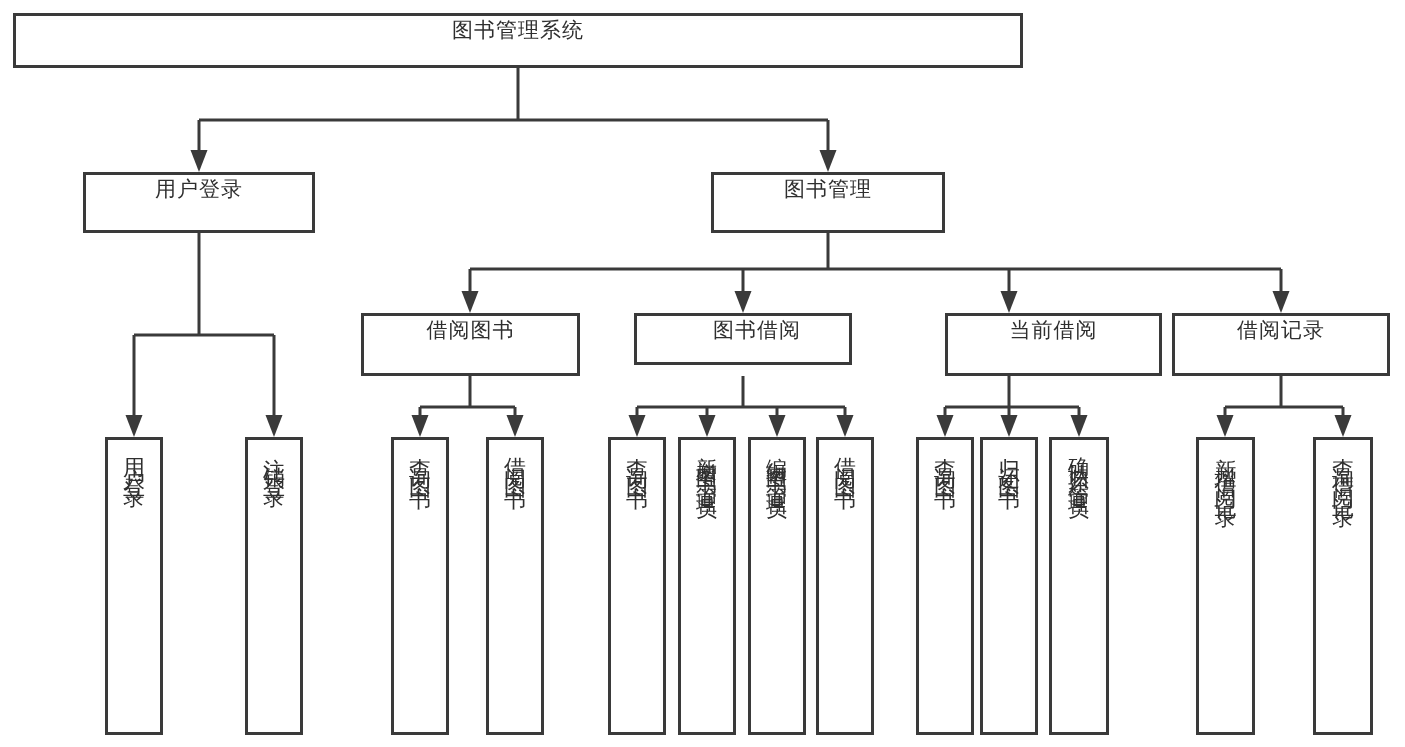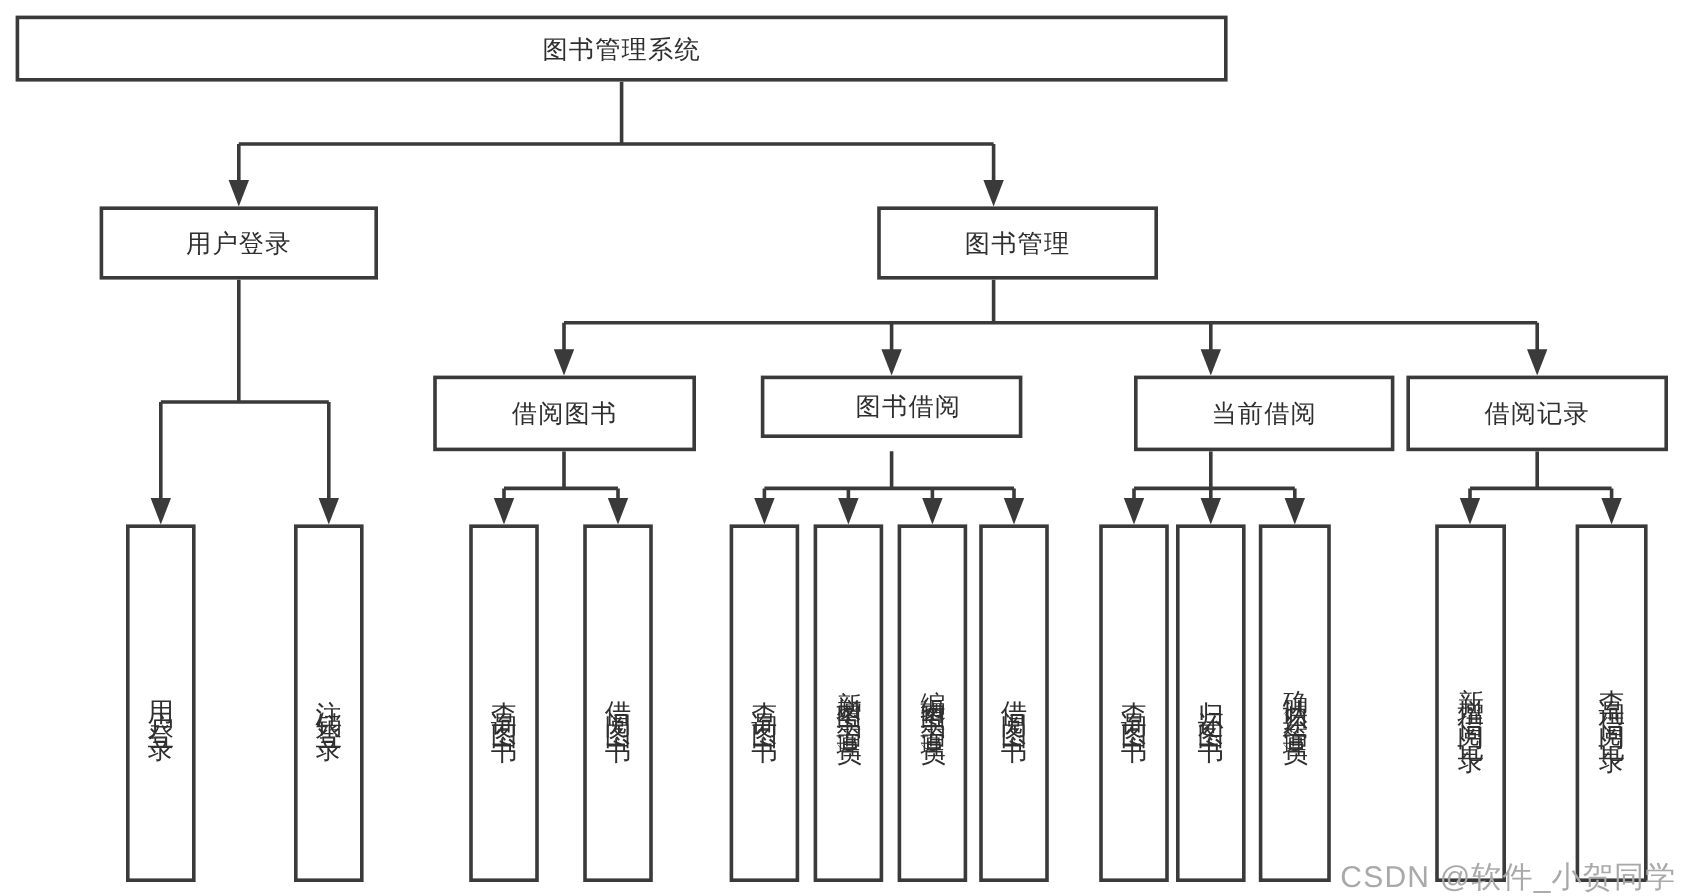--- a/index.html
+++ b/index.html
@@ -20,21 +20,21 @@
     left: 0; top: 0;
     width: 1405px; height: 747px;
     z-index: 1;
   }
   .node {
     position: absolute;
     box-sizing: border-box;
     background: #ffffff;
     border: 3px solid #3a3a3a;
     display: flex;
-    align-items: center;
+    align-items: flex-start;
     justify-content: center;
     z-index: 2;
     color: #2f2f2f;
   }
   .node.h-node span {
     font-size: 21px;
     letter-spacing: 1px;
     white-space: nowrap;
   }
   .node.leaf .v-text {
@@ -105,21 +105,21 @@
     </g>
   </svg>
 
   <div class="node h-node" style="left:13px; top:13px; width:1010px; height:55px;">
     <span>图书管理系统</span>
   </div>
 
   <div class="node h-node" style="left:83px; top:172px; width:232px; height:61px;">
     <span>用户登录</span>
   </div>
-  <div class="node h-node" style="left:711px; top:172px; width:234px; height:61px;margin-left:20px;">
+  <div class="node h-node" style="left:711px; top:172px; width:234px; height:61px;">
     <span>图书管理</span>
   </div>
 
   <div class="node h-node" style="left:361px; top:313px; width:219px; height:63px;">
     <span>借阅图书</span>
   </div>
   <div class="node h-node" style="left:634px; top:313px; width:218px; height:52px;padding-left:28px;">
     <span>图书借阅</span>
   </div>
   <div class="node h-node" style="left:901px; top:313px; width:217px; height:63px;margin-left:44px;">
@@ -166,15 +166,14 @@
     <span class="v-text long">确认归还（管理员）</span>
   </div>
 
   <div class="node leaf" style="left:1196px; top:437px; width:59px; height:298px;">
     <span class="v-text">新增借阅记录</span>
   </div>
   <div class="node leaf" style="left:1313px; top:437px; width:60px; height:298px;">
     <span class="v-text">查询借阅记录</span>
   </div>
 
-  <div class="watermark">CSDN @软件_小贺同学</div>
 
 </div>
 
 </body></html>

